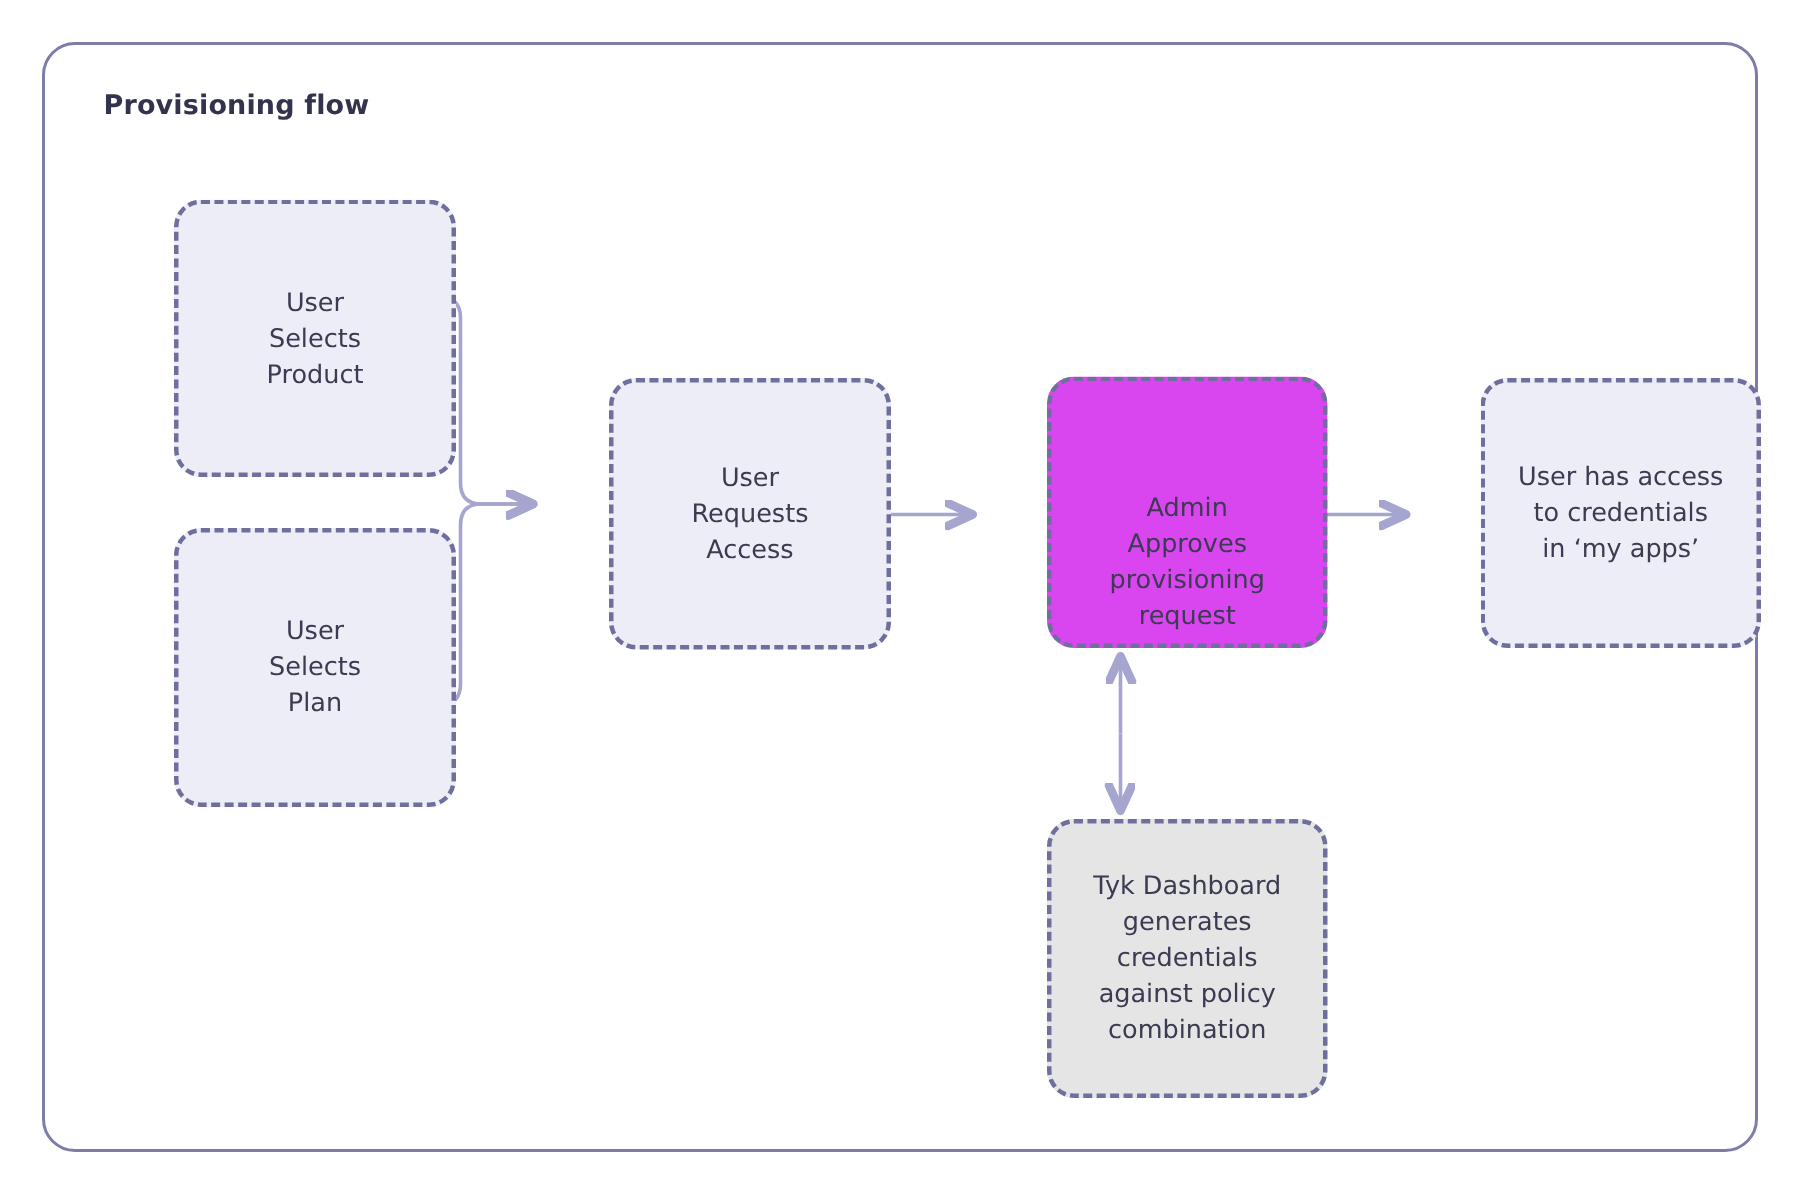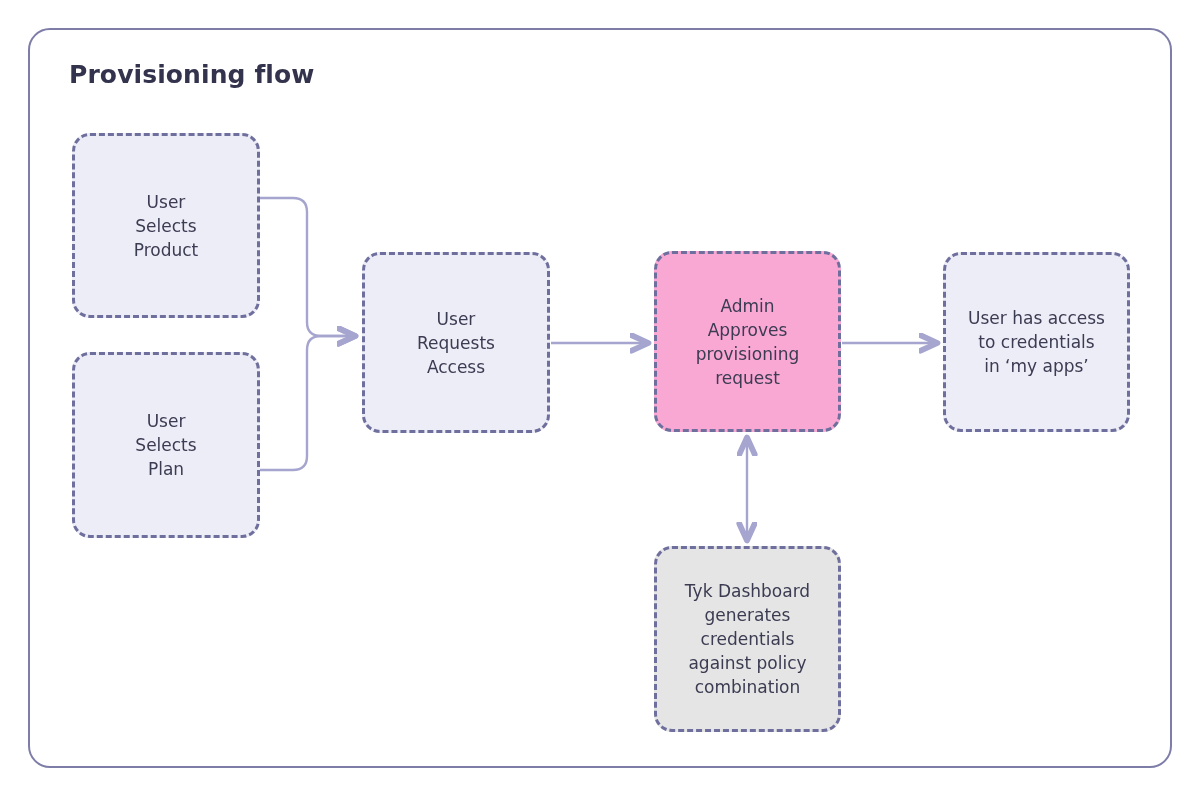--- a/index.html
+++ b/index.html
@@ -33,49 +33,50 @@
     border-radius: 22px;
     box-sizing: border-box;
     background: transparent;
   }
 
   
   .diagram-title {
     position: absolute;
     left: 69px;
     top: 60px;
-    font-size: 25px;
+    font-size: 18px;
     font-weight: 600;
     color: #33334d;
     letter-spacing: 0.1px;
     white-space: nowrap;
   }
 
   
   .node {
     position: absolute;
     box-sizing: border-box;
     border: 3px dashed #6f6f9e;
     border-radius: 18px;
     display: flex;
     align-items: center;
     justify-content: center;
     text-align: center;
     color: #3b3b52;
     font-size: 17px;
     line-height: 24px;
     padding: 6px 6px;
+    margin-left: 44px;
   }
   .node .node-label {
     display: block;
     white-space: pre-line;
   }
 
   .fill-lavender { background: #ededf7; }
-  .fill-yellow   { background: #f9a8d4; }
+  .fill-yellow   { background: #d946ef; align-items: flex-end; }
   .fill-teal     { background: #e5e5e5; }
 
   
   #node-user-selects-product { left: 72px;  top: 133px; width: 188px; height: 185px; }
   #node-user-selects-plan    { left: 72px;  top: 352px; width: 188px; height: 186px; }
   #node-user-requests-access { left: 362px; top: 252px; width: 188px; height: 181px; }
   #node-admin-approves       { left: 654px; top: 251px; width: 187px; height: 181px; }
   #node-user-has-access      { left: 943px; top: 252px; width: 187px; height: 180px; }
   #node-tyk-dashboard        { left: 654px; top: 546px; width: 187px; height: 186px; }
 

